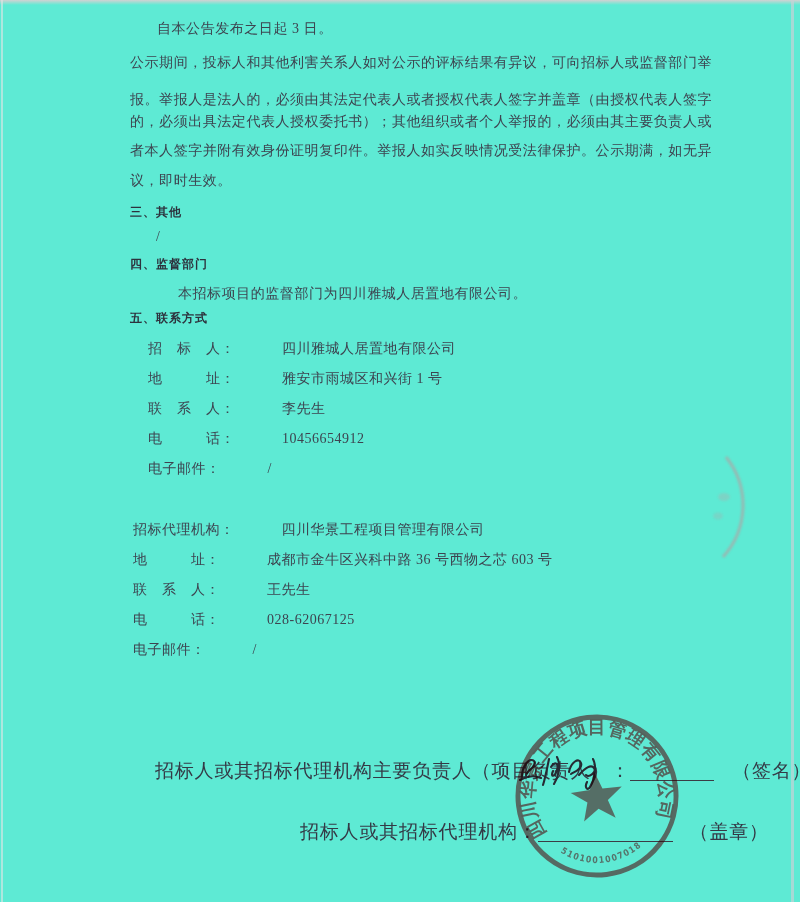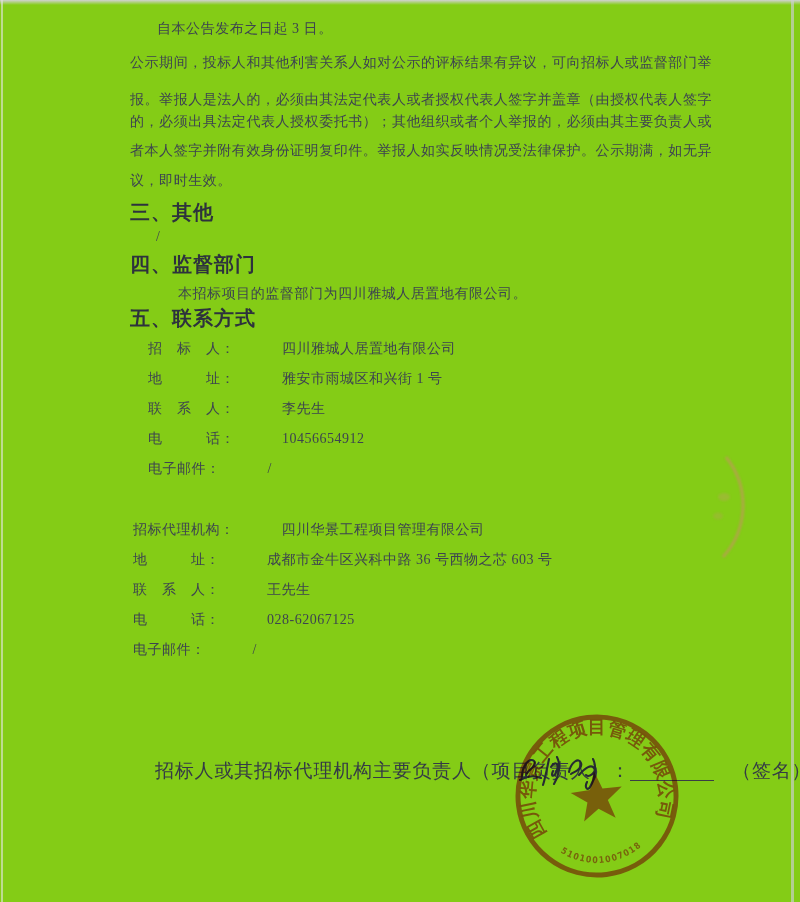--- a/index.html
+++ b/index.html
@@ -1,36 +1,36 @@
 <!DOCTYPE html>
 <html><head>
 <meta charset="utf-8">
 <title>Document</title>
 <style>
   html,body{margin:0;padding:0;background:#ffffff;}
   .page{
-    position:relative;width:800px;height:902px;background:#84cc16;overflow:hidden;
+    position:relative;width:800px;height:902px;background:#5eead4;overflow:hidden;
     font-family:"Liberation Serif","DejaVu Serif",serif;color:#3d4450;
   }
   
   .edge-top{position:absolute;left:0;top:0;width:800px;height:5px;
     background:linear-gradient(to bottom,#d2d2d2,rgba(255,255,255,0));}
   .edge-right{position:absolute;left:791px;top:0;width:3px;height:902px;background:#ccd0d6;opacity:.65;}
   .edge-left{position:absolute;left:1px;top:0;width:2px;height:902px;background:#e4e4e4;opacity:.6;}
 
   .tline{position:absolute;height:22px;line-height:22px;font-size:14px;letter-spacing:.55px;white-space:nowrap;}
   .intro{left:157px;top:18px;}
   .p0{left:130px;top:52px;}
   .p1{left:130px;top:89px;}
   .p2{left:130px;top:111px;}
   .p3{left:130px;top:140px;}
   .p4{left:130px;top:170px;}
 
   .hding{position:absolute;height:22px;line-height:22px;white-space:nowrap;left:130px;
-    font-family:Liberation Sans, sans-serif;font-weight:700;font-size:20px;
+    font-family:Liberation Sans, sans-serif;font-weight:700;font-size:12px;
     color:#2d323d;letter-spacing:1px;}
   .h-other{top:201px;}
   .h-sup{top:253px;}
   .h-contact{top:307px;}
   .other-body{left:156px;top:226px;}
   .sup-body{left:150px;top:283px;margin-left:28px;}
 
   .crow{position:absolute;height:22px;line-height:22px;font-size:14px;letter-spacing:.5px;white-space:nowrap;display:flex;gap:40px;}
   .crow .value{margin-left:7px;}
   .ten{left:148px;}
@@ -111,20 +111,25 @@
   <div class="crow agy a4">
     <span class="label">电子邮件：</span>
     <span class="value">/</span>
   </div>
 
   <div class="sigrow sig1">
     <span>招标人或其招标代理机构主要负责人（项目负责人）：</span>
     <span class="blank1"></span>
     <span class="suffix1">（签名）</span>
   </div>
+  <div class="sigrow sig2">
+    <span>招标人或其招标代理机构：</span>
+    <span class="blank2"></span>
+    <span class="suffix2">（盖章）</span>
+  </div>
 
   <svg class="ghost-seal" width="800" height="902" viewBox="0 0 800 902">
     <path d="M 726 457 A 77 77 0 0 1 723 557" fill="none" stroke="rgba(228,118,134,0.42)" stroke-width="3"></path>
     <ellipse cx="724" cy="497" rx="6" ry="4" fill="rgba(230,130,146,0.22)"></ellipse>
     <ellipse cx="718" cy="516" rx="5" ry="3.5" fill="rgba(230,130,146,0.18)"></ellipse>
   </svg>
 
   <svg class="handsig" width="92" height="46" viewBox="0 0 92 46">
     <g fill="none" stroke="#262a33" stroke-width="2.1" stroke-linecap="round" stroke-linejoin="round">
       <path d="M6,29 C6,17 14,9 18,13 C22,17 12,22 10,27 M4,32 C12,27 20,28 25,30"></path>

